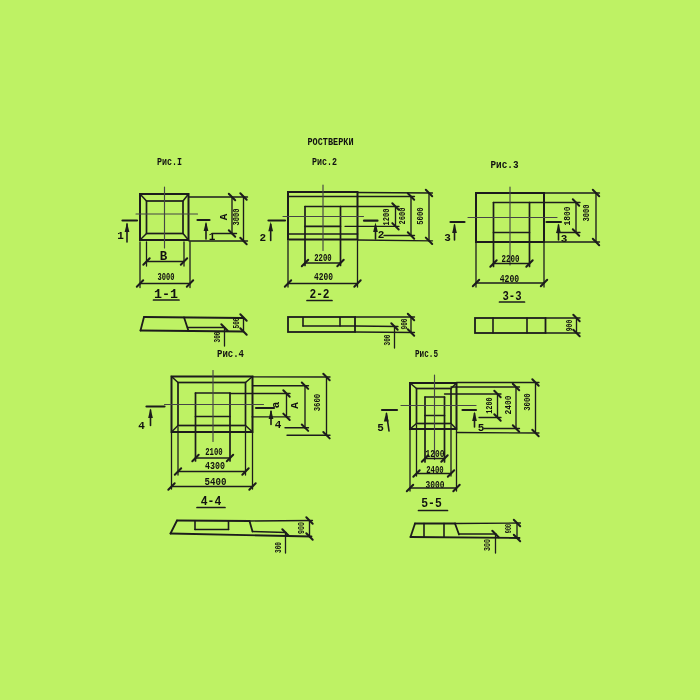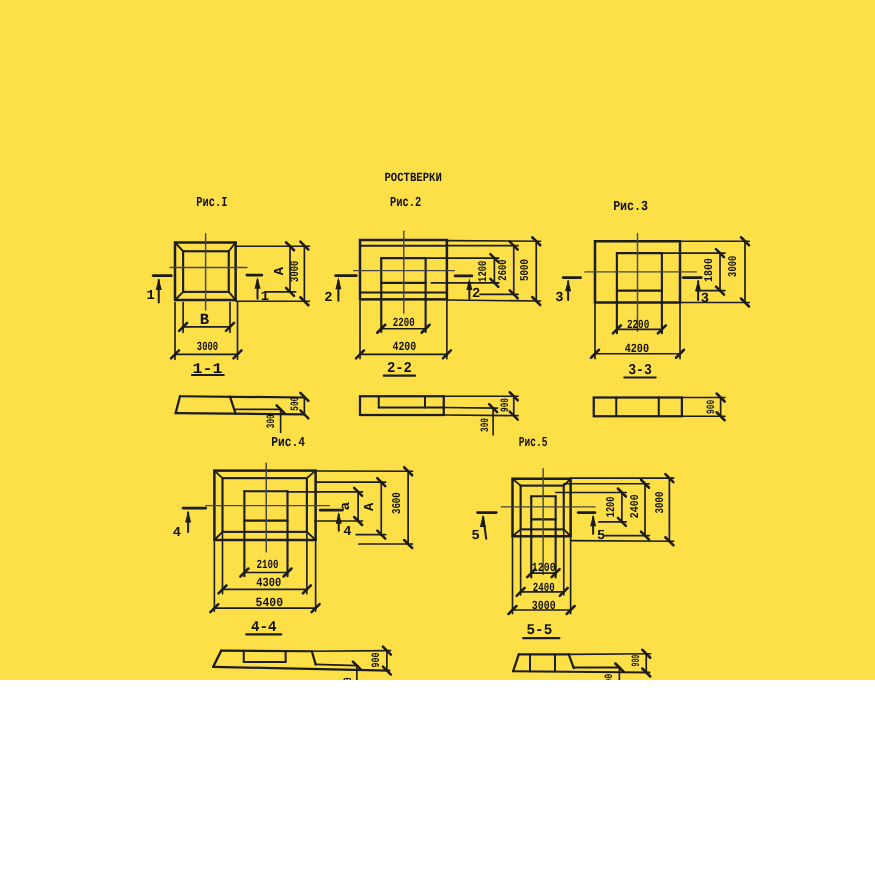--- a/index.html
+++ b/index.html
@@ -1,16 +1,16 @@
 <!DOCTYPE html>
 <html><head>
 <meta charset="utf-8">
 <style>
   html,body { margin:0; padding:0; background:#ffffff; }
-  #page { width:700px; height:544px; background:#fde047; position:relative; overflow:hidden; }
+  #page { width:700px; height:700px; background:#bef264; position:relative; overflow:hidden; }
   svg text { font-family:"Liberation Mono", monospace; }
 </style>
 </head>
 <body>
 
 <div id="page">
 <svg width="700" height="700" viewBox="0 0 700 700" stroke="#1c1c1c" fill="none" stroke-linecap="round" style="filter:blur(0.45px);">
 
 <g>
         <text x="330.5" y="145" font-size="10" text-anchor="middle" font-weight="bold" letter-spacing="0" stroke="none" fill="#111" textLength="46" lengthAdjust="spacingAndGlyphs">РОСТВЕРКИ</text>

